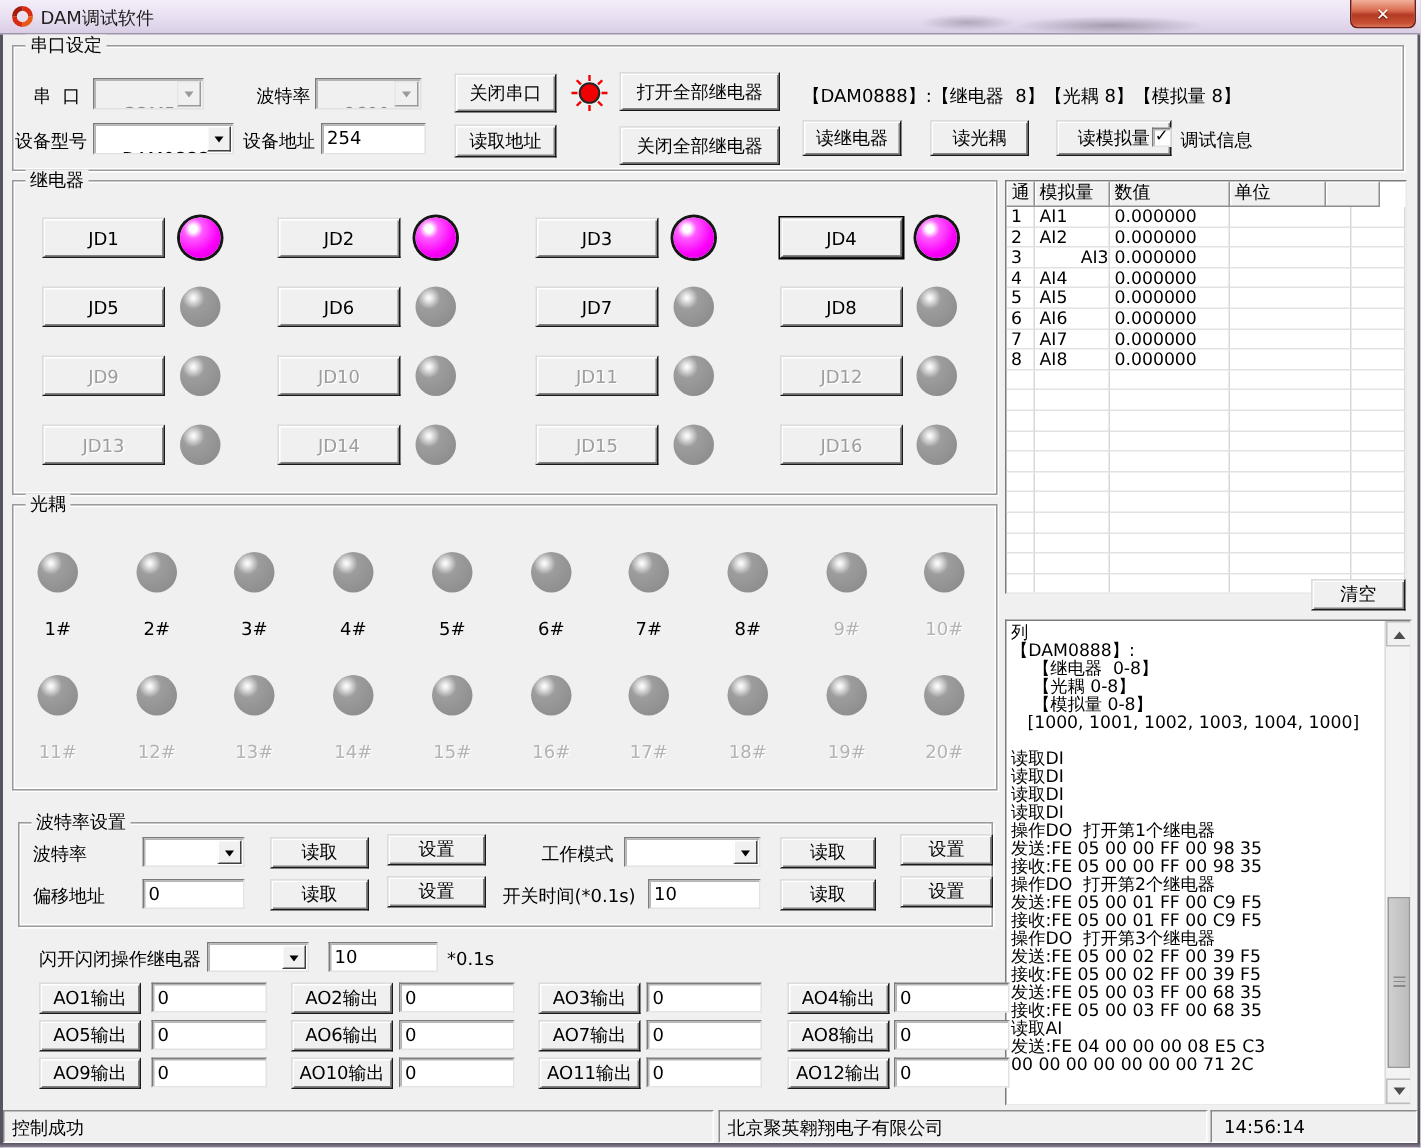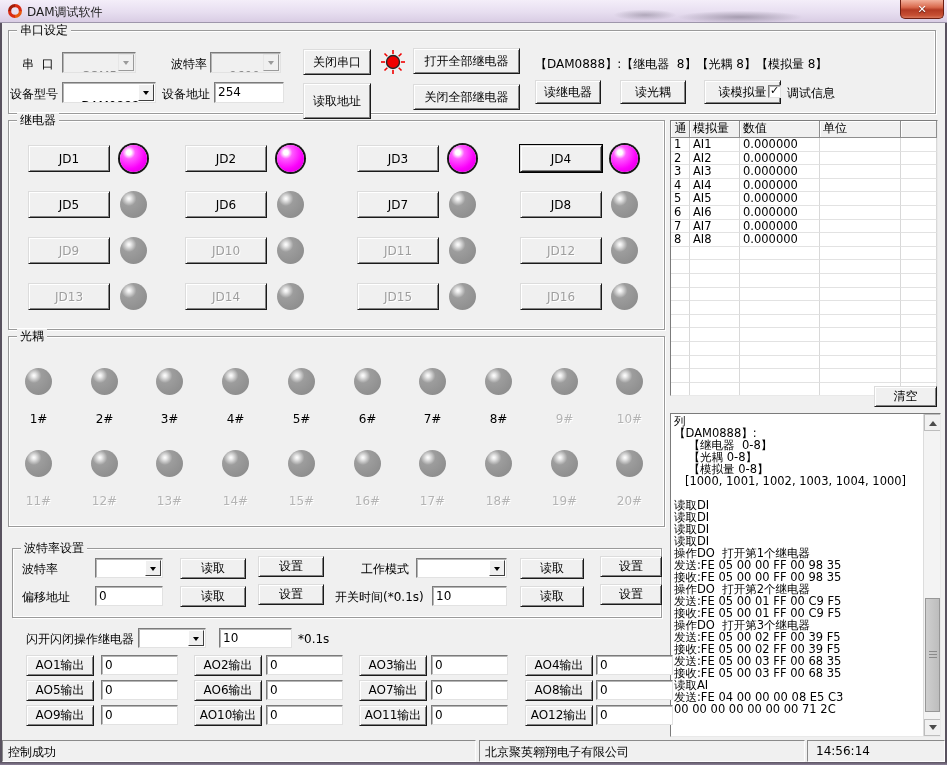--- a/index.html
+++ b/index.html
@@ -136,21 +136,21 @@
   <div class="btn" style="left:413px;top:48px;width:107px;height:26px;">打开全部继电器</div>
   <span class="lbl" style="left:535px;top:57px;">【DAM0888】:【继电器  8】【光耦 8】【模拟量 8】</span>
 
   <span class="lbl" style="left:10px;top:87px;">设备型号</span>
   <div class="combo" style="left:62px;top:82px;width:94px;height:21px;">
     <span>DAM0888</span>
     <span class="cbtn"><span class="ca"></span></span>
   </div>
   <span class="lbl" style="left:162px;top:87px;">设备地址</span>
   <div class="edit" style="left:214px;top:82px;width:70px;height:21px;">254</div>
-  <div class="btn" style="left:303px;top:83px;width:68px;height:36px;">读取地址</div>
+  <div class="btn" style="left:303px;top:83px;width:68px;height:22px;">读取地址</div>
   <div class="btn" style="left:413px;top:84px;width:107px;height:26px;">关闭全部继电器</div>
   <div class="btn" style="left:535px;top:80px;width:66px;height:24px;">读继电器</div>
   <div class="btn" style="left:620px;top:80px;width:66px;height:24px;">读光耦</div>
   <div class="btn" style="left:704px;top:80px;width:77px;height:24px;">读模拟量</div>
   <div class="checkbox" style="left:768px;top:85px;">
     <span class="mark">✓</span>
   </div>
   <span class="lbl" style="left:787px;top:86px;">调试信息</span>
 
   
@@ -159,42 +159,42 @@
   </div>
   <div id="relay-items" style="display:contents;"><div class="btn" style="position: absolute; left: 28px; top: 145px; width: 82px; height: 27px;">JD1</div><div class="led on" style="position: absolute; left: 120px; top: 145px;"></div><div class="btn" style="position: absolute; left: 185px; top: 145px; width: 82px; height: 27px;">JD2</div><div class="led on" style="position: absolute; left: 277px; top: 145px;"></div><div class="btn" style="position: absolute; left: 357px; top: 145px; width: 82px; height: 27px;">JD3</div><div class="led on" style="position: absolute; left: 449px; top: 145px;"></div><div class="btn focus" style="position: absolute; left: 520px; top: 145px; width: 82px; height: 27px;">JD4</div><div class="led on" style="position: absolute; left: 611px; top: 145px;"></div><div class="btn" style="position: absolute; left: 28px; top: 191px; width: 82px; height: 27px;">JD5</div><div class="led off" style="position: absolute; left: 120px; top: 191px;"></div><div class="btn" style="position: absolute; left: 185px; top: 191px; width: 82px; height: 27px;">JD6</div><div class="led off" style="position: absolute; left: 277px; top: 191px;"></div><div class="btn" style="position: absolute; left: 357px; top: 191px; width: 82px; height: 27px;">JD7</div><div class="led off" style="position: absolute; left: 449px; top: 191px;"></div><div class="btn" style="position: absolute; left: 520px; top: 191px; width: 82px; height: 27px;">JD8</div><div class="led off" style="position: absolute; left: 611px; top: 191px;"></div><div class="btn disabled" style="position: absolute; left: 28px; top: 237px; width: 82px; height: 27px;">JD9</div><div class="led off" style="position: absolute; left: 120px; top: 237px;"></div><div class="btn disabled" style="position: absolute; left: 185px; top: 237px; width: 82px; height: 27px;">JD10</div><div class="led off" style="position: absolute; left: 277px; top: 237px;"></div><div class="btn disabled" style="position: absolute; left: 357px; top: 237px; width: 82px; height: 27px;">JD11</div><div class="led off" style="position: absolute; left: 449px; top: 237px;"></div><div class="btn disabled" style="position: absolute; left: 520px; top: 237px; width: 82px; height: 27px;">JD12</div><div class="led off" style="position: absolute; left: 611px; top: 237px;"></div><div class="btn disabled" style="position: absolute; left: 28px; top: 283px; width: 82px; height: 27px;">JD13</div><div class="led off" style="position: absolute; left: 120px; top: 283px;"></div><div class="btn disabled" style="position: absolute; left: 185px; top: 283px; width: 82px; height: 27px;">JD14</div><div class="led off" style="position: absolute; left: 277px; top: 283px;"></div><div class="btn disabled" style="position: absolute; left: 357px; top: 283px; width: 82px; height: 27px;">JD15</div><div class="led off" style="position: absolute; left: 449px; top: 283px;"></div><div class="btn disabled" style="position: absolute; left: 520px; top: 283px; width: 82px; height: 27px;">JD16</div><div class="led off" style="position: absolute; left: 611px; top: 283px;"></div></div>
 
   
   <div class="dtable">
     <div id="tbl-head">
         <div class="trow thead-row" style="">
           <div class="tcell" style="width: 19px; text-align: center; padding-left: 1px;">通</div>
           <div class="tcell" style="width: 50px;">模拟量</div>
           <div class="tcell" style="width: 80px;">数值</div>
-          <div class="tcell" style="width: 81px;">单位</div>
+          <div class="tcell" style="width: 64px;">单位</div>
           <div class="tcell" style="width: 36px;"></div>
         </div>
       </div>
     <div id="tbl-body">
         <div class="trow" style="">
           <div class="tcell" style="width: 19px;">1</div>
           <div class="tcell" style="width: 50px;">AI1</div>
           <div class="tcell" style="width: 80px;">0.000000</div>
           <div class="tcell" style="width: 81px;"></div>
           <div class="tcell" style="width: 36px;"></div>
         </div>
         <div class="trow" style="">
           <div class="tcell" style="width: 19px;">2</div>
           <div class="tcell" style="width: 50px;">AI2</div>
           <div class="tcell" style="width: 80px;">0.000000</div>
           <div class="tcell" style="width: 81px;"></div>
           <div class="tcell" style="width: 36px;"></div>
         </div>
         <div class="trow" style="">
           <div class="tcell" style="width: 19px;">3</div>
-          <div class="tcell" style="width: 50px;">AI3</div>
+          <div class="tcell" style="width: 50px; text-align: right;">AI3</div>
           <div class="tcell" style="width: 80px;">0.000000</div>
           <div class="tcell" style="width: 81px;"></div>
           <div class="tcell" style="width: 36px;"></div>
         </div>
         <div class="trow" style="">
           <div class="tcell" style="width: 19px;">4</div>
           <div class="tcell" style="width: 50px;">AI4</div>
           <div class="tcell" style="width: 80px;">0.000000</div>
           <div class="tcell" style="width: 81px;"></div>
           <div class="tcell" style="width: 36px;"></div>

